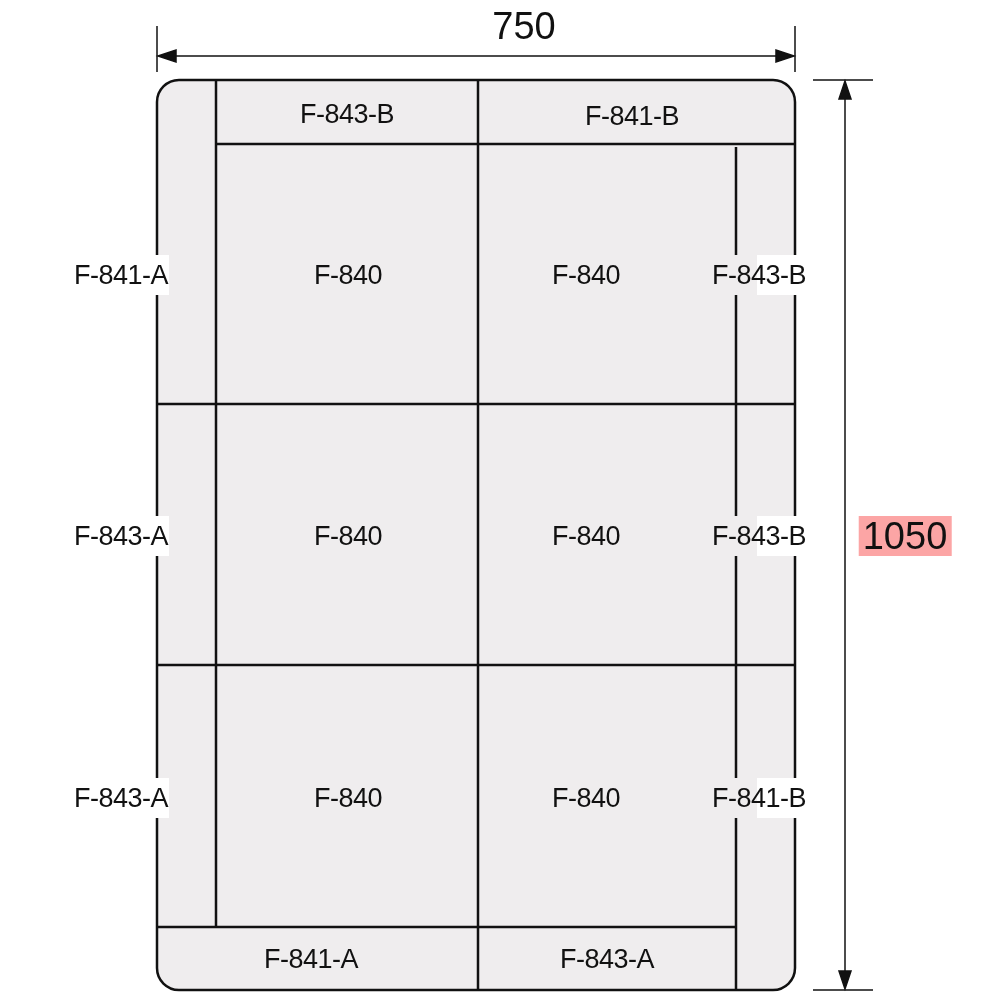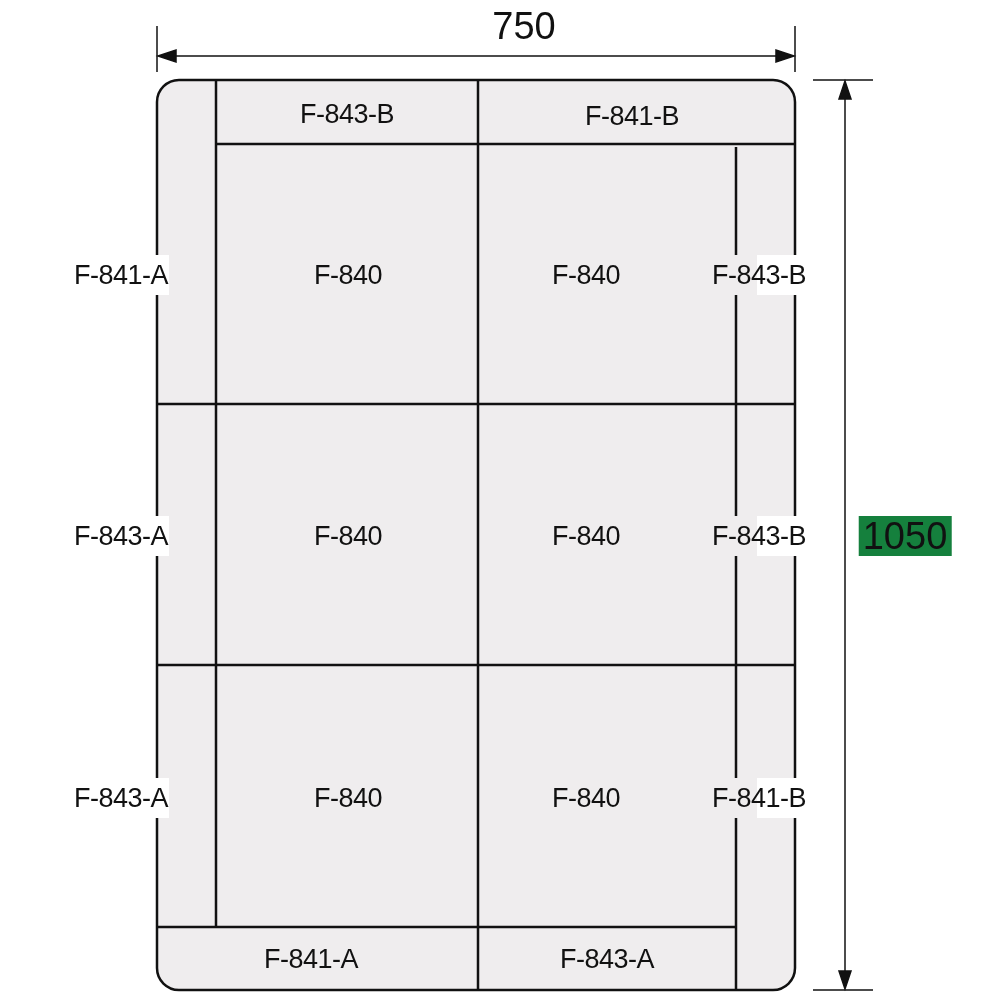--- a/index.html
+++ b/index.html
@@ -41,21 +41,21 @@
   <g stroke="#111" stroke-width="1.5" fill="#111">
     <line x1="813" y1="80" x2="873" y2="80"></line>
     <line x1="813" y1="990" x2="873" y2="990"></line>
     <line x1="845" y1="82" x2="845" y2="988"></line>
     <polygon points="845,81 839,99 851,99"></polygon>
     <polygon points="845,989 839,971 851,971"></polygon>
   </g>
 </svg>
 
 <div class="dimtxt" style="left:477px;top:26px;margin-left:47px;">750</div>
-<div class="dimtxt knock" style="left:905px;top:536px;background:#15803d;padding:0 4px;">1050</div>
+<div class="dimtxt knock" style="left:905px;top:536px;background:#fca5a5;padding:0 4px;">1050</div>
 
 <div class="lbl cell" style="left:347px;top:114px;">F-843-B</div>
 <div class="lbl cell" style="left:632px;top:116px;">F-841-B</div>
 
 <div class="lbl cell" style="left:311px;top:959px;">F-841-A</div>
 <div class="lbl cell" style="left:607px;top:959px;">F-843-A</div>
 
 <div class="lbl knock" style="left:121px;top:275px;">F-841-A</div>
 <div class="lbl knock" style="left:121px;top:536px;">F-843-A</div>
 <div class="lbl knock" style="left:121px;top:798px;">F-843-A</div>

